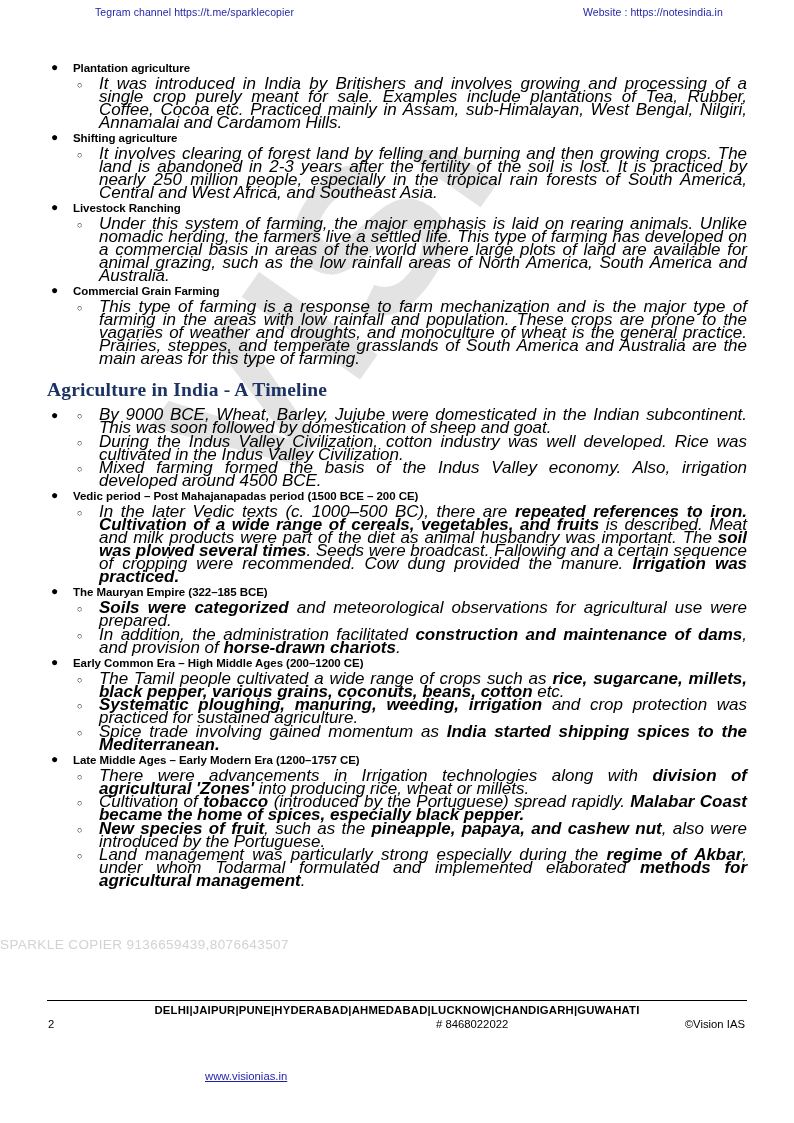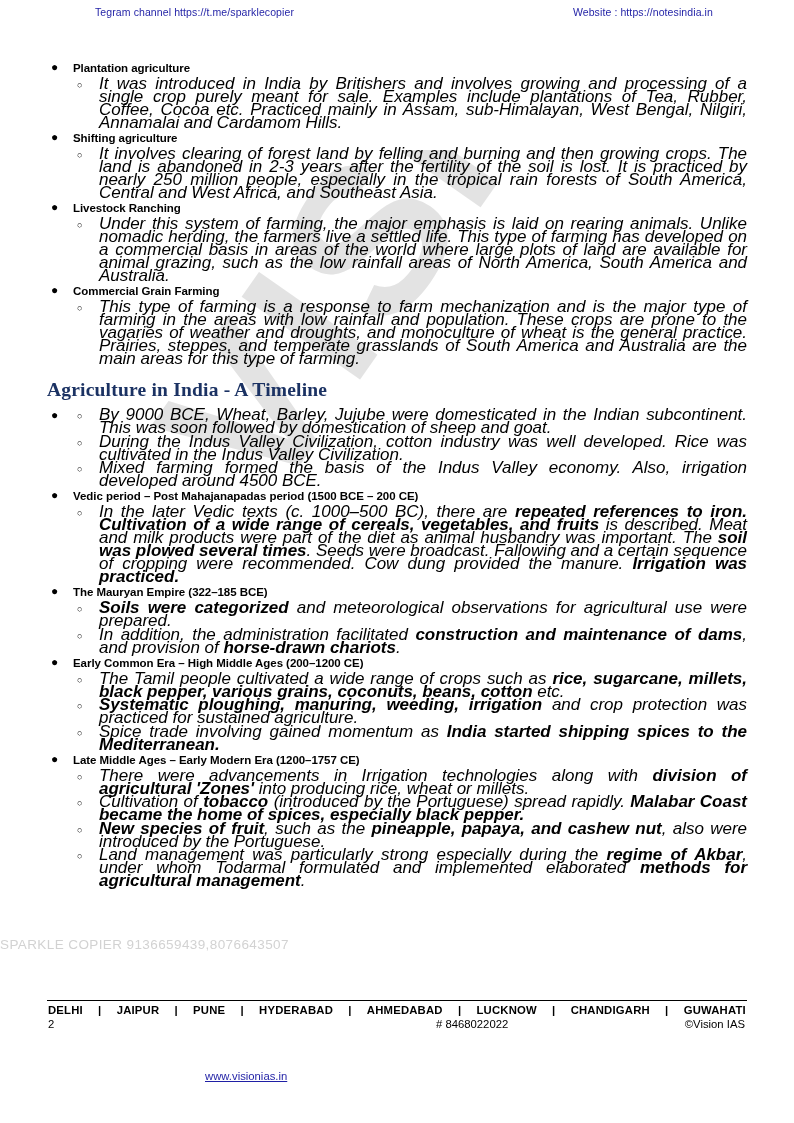--- a/index.html
+++ b/index.html
@@ -70,21 +70,21 @@
     top: 6px;
     width: 700px;
     display: flex;
     justify-content: space-between;
     font-size: 10.5px;
     color: #1f1fa5;
     letter-spacing: 0.1px;
     z-index: 4;
   }
   #doc-header .hdr-left { margin-left: 48px; }
-  #doc-header .hdr-right { margin-right: 34px; }
+  #doc-header .hdr-right { margin-right: 24px; }
 
   
   #content {
     position: absolute;
     left: 47px;
     top: 60px;
     width: 700px;
     z-index: 2;
   }
 
@@ -159,21 +159,21 @@
     z-index: 4;
   }
   #footer-rule {
     border: none;
     border-top: 1.6px solid #000;
     margin: 0 0 3px 0;
     width: 100%;
   }
   #footer-cities {
     display: flex;
-    justify-content: space-between;
+    justify-content: center;
     font-size: 11.3px;
     font-weight: bold;
     letter-spacing: 0.2px;
     padding: 0 1px;
   }
   #footer-cities .sep { font-weight: bold; color: #000; }
   #footer-bottom {
     position: relative;
     height: 18px;
     margin-top: 2px;

